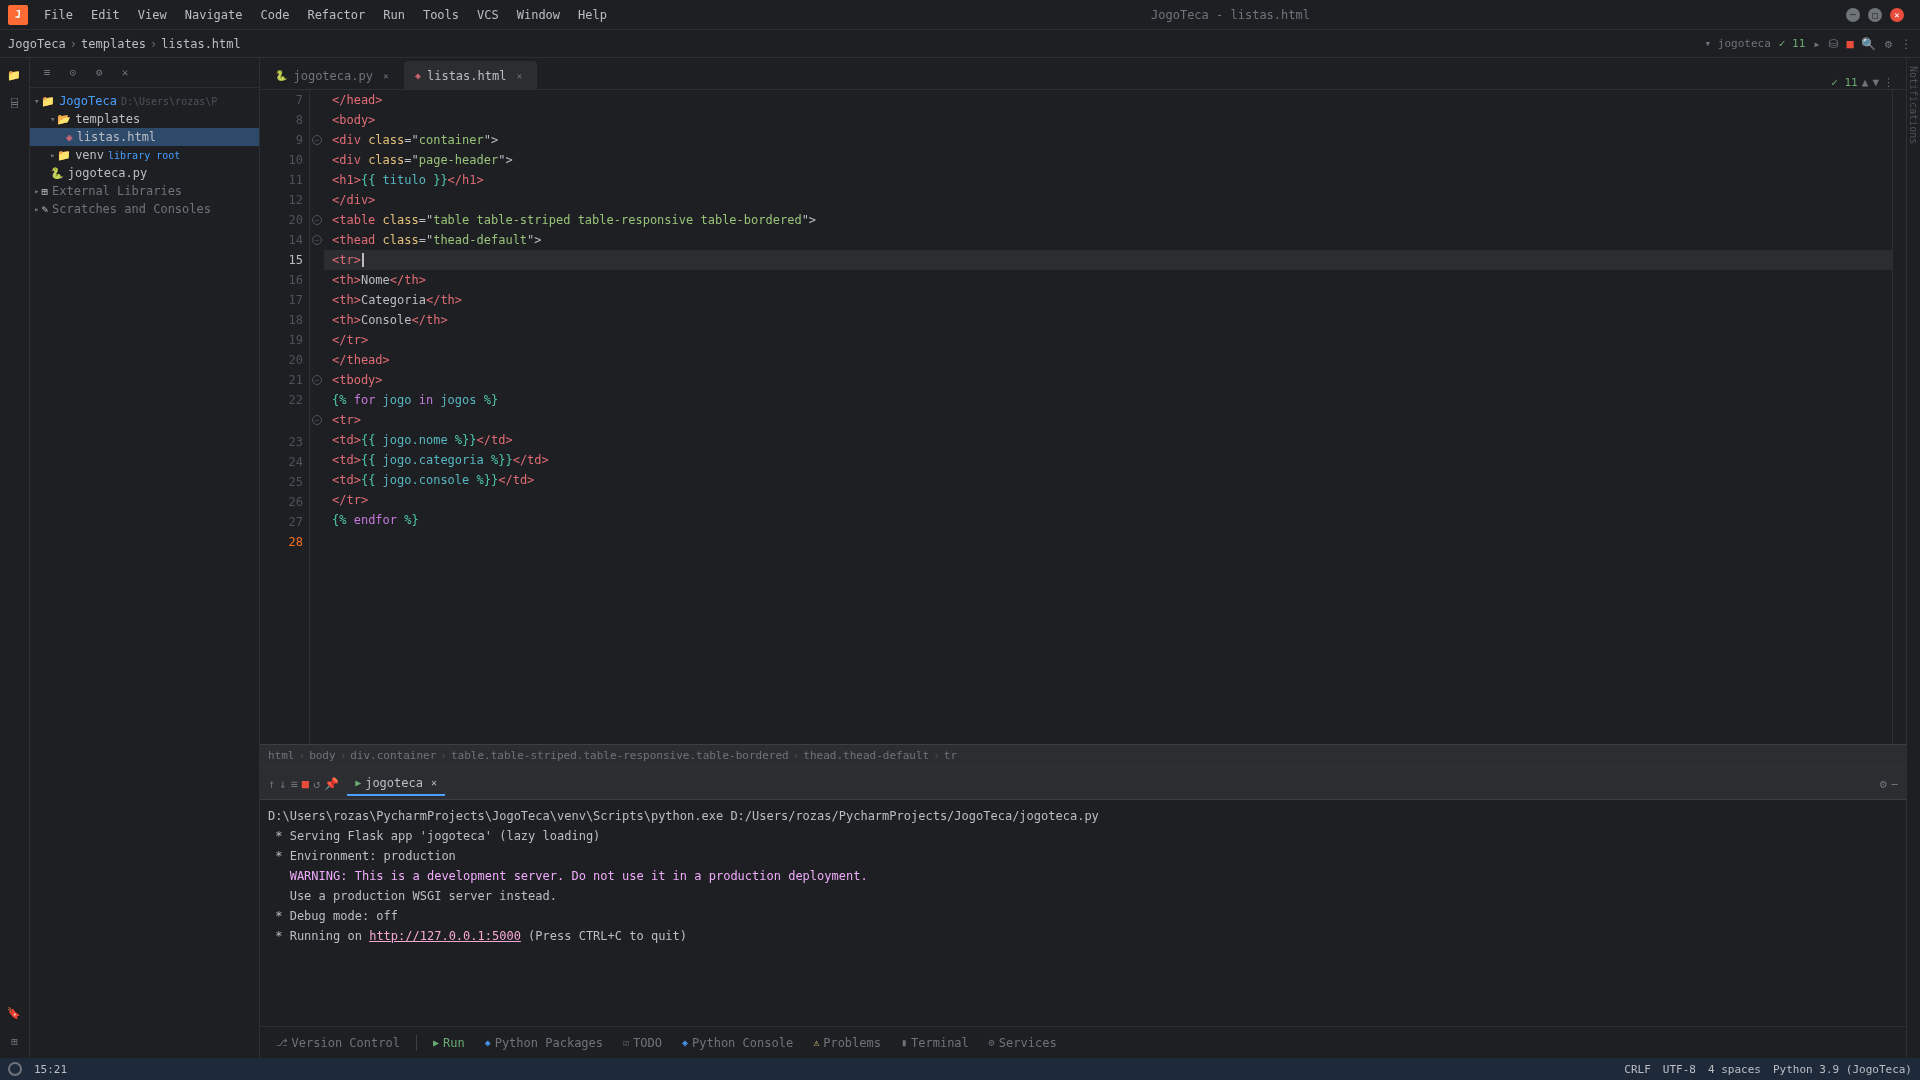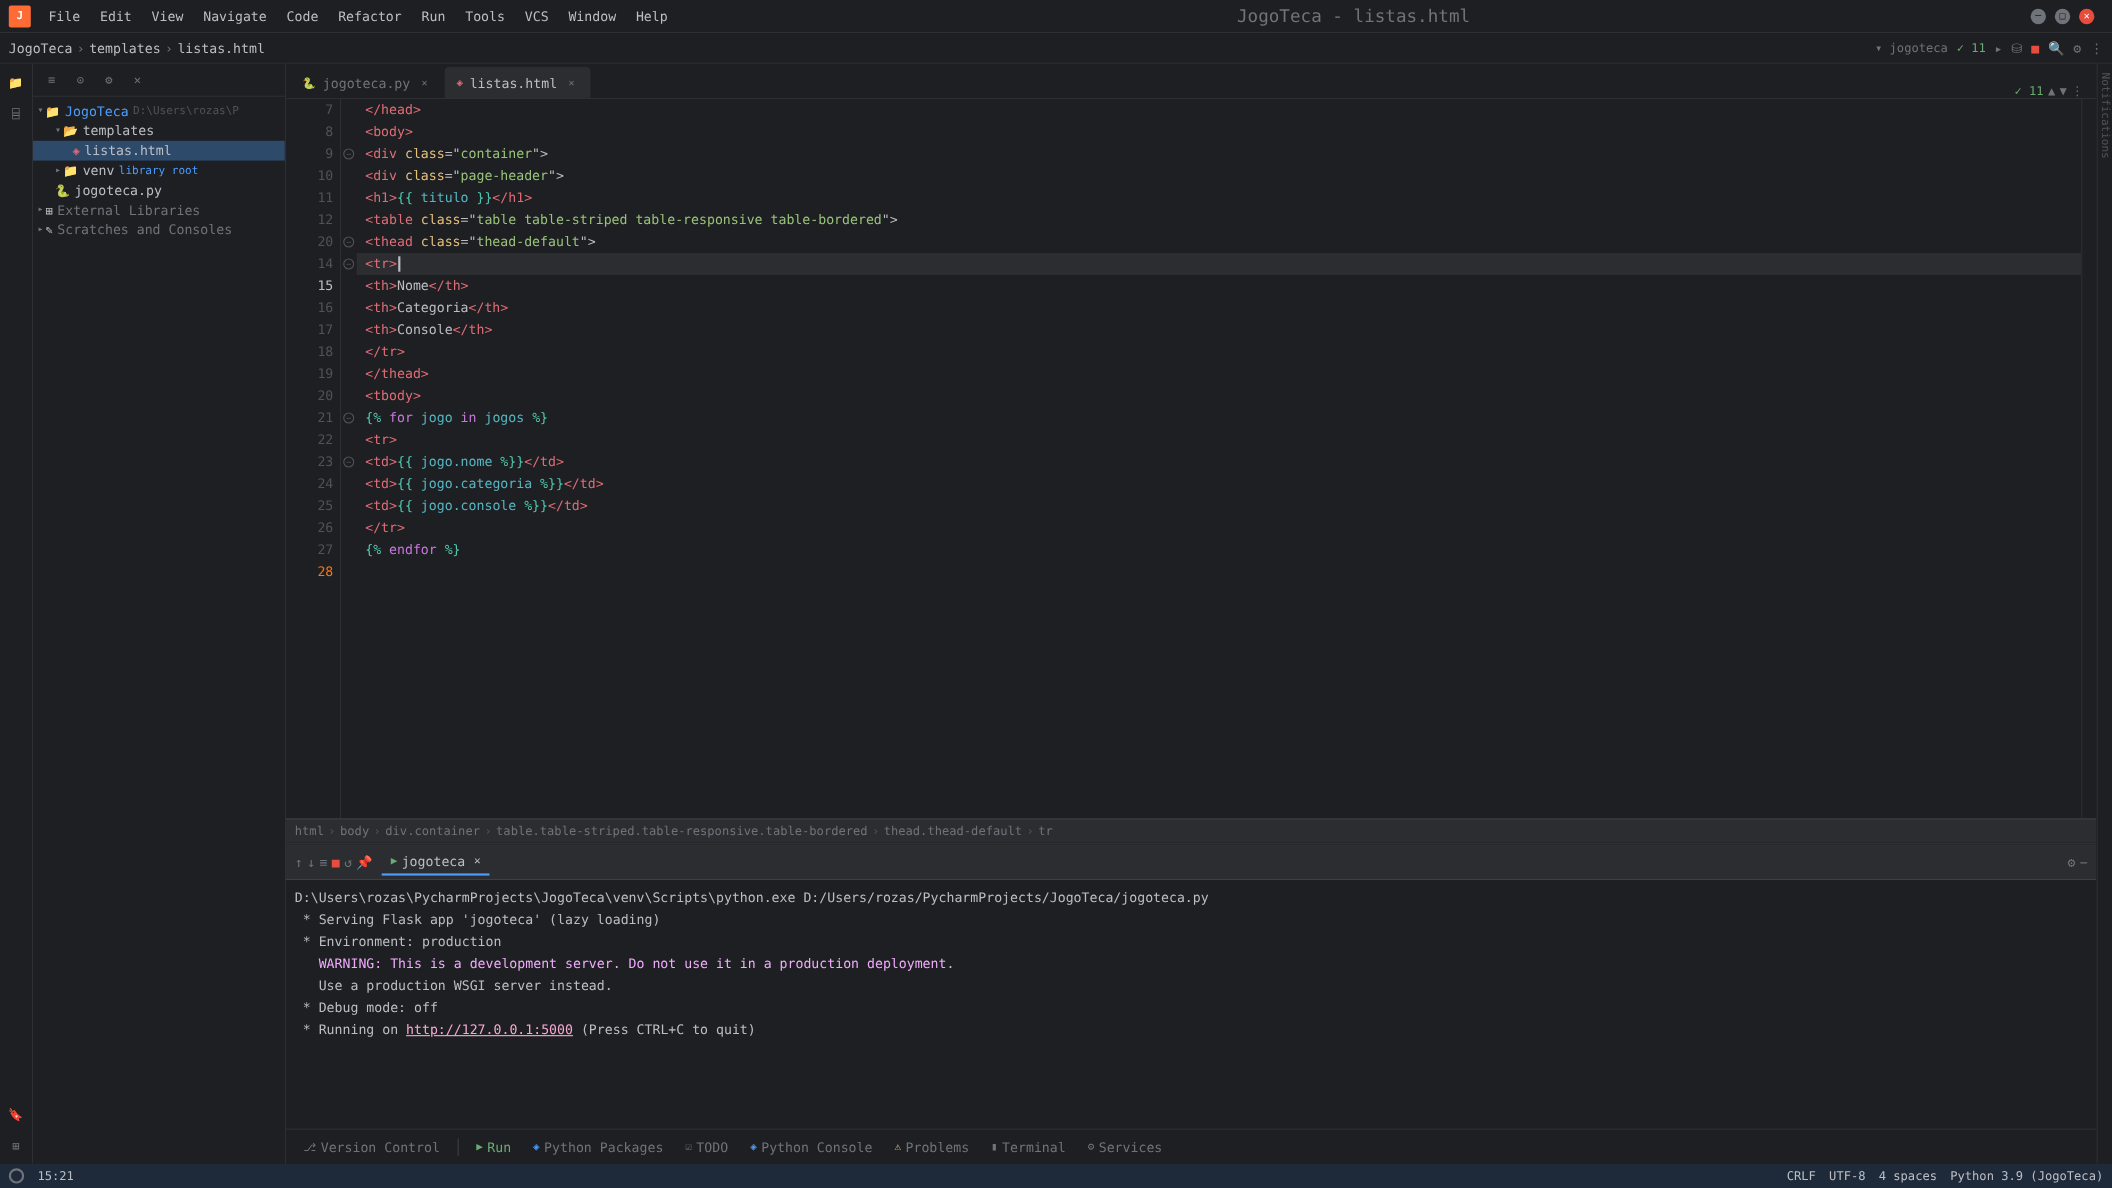--- a/index.html
+++ b/index.html
@@ -3,21 +3,21 @@
   <meta charset="utf-8">
   <style>
     * { margin: 0; padding: 0; box-sizing: border-box; }
     body { font-family: 'Consolas', 'Monaco', monospace; background: #1e1f22; color: #bcbec4; font-size: 13px; width: 1920px; height: 1080px; overflow: hidden; display: flex; flex-direction: column; }
 
     
     .title-bar { height: 30px; background: #1e1f22; display: flex; align-items: center; padding: 0 8px; border-bottom: 1px solid #2d2f33; }
     .title-bar-icon { width: 20px; height: 20px; background: #ff6b35; border-radius: 2px; margin-right: 8px; display: flex; align-items: center; justify-content: center; font-size: 10px; color: white; }
     .title-bar-menu { display: flex; gap: 2px; }
     .menu-item { padding: 2px 8px; color: #bcbec4; font-size: 12px; cursor: pointer; border-radius: 3px; }
-    .title-center { flex: 1; text-align: center; font-size: 16px; color: #6f737a; }
+    .title-center { flex: 1; text-align: center; font-size: 12px; color: #6f737a; }
     .title-btn { width: 14px; height: 14px; border-radius: 50%; display: flex; align-items: center; justify-content: center; font-size: 9px; cursor: pointer; }
     .title-btn-min { background: #6f737a; color: #1e1f22; }
     .title-btn-max { background: #6f737a; color: #1e1f22; }
     .title-btn-close { background: #e74c3c; color: white; }
 
     
     .nav-bar { height: 28px; background: #1e1f22; display: flex; align-items: center; padding: 0 8px; border-bottom: 1px solid #2d2f33; }
     .nav-breadcrumb { display: flex; align-items: center; gap: 4px; font-size: 12px; color: #6f737a; }
     .nav-breadcrumb span { color: #bcbec4; }
     .nav-breadcrumb .sep { color: #6f737a; }
@@ -255,21 +255,21 @@
         <div style="height:20px;display:flex;align-items:center;justify-content:flex-end;padding-right:6px;font-size:12px;color:#4f5259;">20</div>
         <div style="height:20px;display:flex;align-items:center;justify-content:flex-end;padding-right:6px;font-size:12px;color:#4f5259;">14</div>
         <div style="height:20px;display:flex;align-items:center;justify-content:flex-end;padding-right:6px;font-size:12px;color:#bcbec4;">15</div>
         <div style="height:20px;display:flex;align-items:center;justify-content:flex-end;padding-right:6px;font-size:12px;color:#4f5259;">16</div>
         <div style="height:20px;display:flex;align-items:center;justify-content:flex-end;padding-right:6px;font-size:12px;color:#4f5259;">17</div>
         <div style="height:20px;display:flex;align-items:center;justify-content:flex-end;padding-right:6px;font-size:12px;color:#4f5259;">18</div>
         <div style="height:20px;display:flex;align-items:center;justify-content:flex-end;padding-right:6px;font-size:12px;color:#4f5259;">19</div>
         <div style="height:20px;display:flex;align-items:center;justify-content:flex-end;padding-right:6px;font-size:12px;color:#4f5259;">20</div>
         <div style="height:20px;display:flex;align-items:center;justify-content:flex-end;padding-right:6px;font-size:12px;color:#4f5259;">21</div>
         <div style="height:20px;display:flex;align-items:center;justify-content:flex-end;padding-right:6px;font-size:12px;color:#4f5259;">22</div>
-        <div style="height:20px;display:flex;align-items:center;justify-content:flex-end;padding-right:6px;font-size:12px;color:#4f5259;">23</div>
+        <div style="height:20px;display:flex;align-items:center;justify-content:flex-end;padding-right:6px;font-size:12px;color:#4f5259;margin-top:22px;">23</div>
         <div style="height:20px;display:flex;align-items:center;justify-content:flex-end;padding-right:6px;font-size:12px;color:#4f5259;">24</div>
         <div style="height:20px;display:flex;align-items:center;justify-content:flex-end;padding-right:6px;font-size:12px;color:#4f5259;">25</div>
         <div style="height:20px;display:flex;align-items:center;justify-content:flex-end;padding-right:6px;font-size:12px;color:#4f5259;">26</div>
         <div style="height:20px;display:flex;align-items:center;justify-content:flex-end;padding-right:6px;font-size:12px;color:#4f5259;">27</div>
         <div style="height:20px;display:flex;align-items:center;justify-content:flex-end;padding-right:6px;font-size:12px;color:#f97316;">28</div>
       </div>
 
       <div style="width:14px;display:flex;flex-direction:column;align-items:center;background:#1e1f22;">
         <div style="height:20px;"></div>
         <div style="height:20px;"></div>
@@ -304,20 +304,21 @@
         <div style="height:20px;"></div>
         <div style="height:20px;"></div>
       </div>
 
       <div class="code-content" style="flex:1;overflow:auto;">
         <div class="code-line"><span class="c-tag">&lt;/head&gt;</span></div>
         <div class="code-line"><span class="c-tag">&lt;body&gt;</span></div>
         <div class="code-line"><span class="c-tag">&lt;div </span><span class="c-attr">class</span><span class="c-text">="</span><span class="c-val">container</span><span class="c-text">"&gt;</span></div>
         <div class="code-line"><span class="c-tag">&lt;div </span><span class="c-attr">class</span><span class="c-text">="</span><span class="c-val">page-header</span><span class="c-text">"&gt;</span></div>
         <div class="code-line"><span class="c-tag">&lt;h1&gt;</span><span class="c-bracket">{{</span><span class="c-tmpl"> titulo </span><span class="c-bracket">}}</span><span class="c-tag">&lt;/h1&gt;</span></div>
+        <div class="code-line"><span class="c-tag">&lt;/div&gt;</span></div>
         <div class="code-line"><span class="c-tag">&lt;table </span><span class="c-attr">class</span><span class="c-text">="</span><span class="c-val">table table-striped table-responsive table-bordered</span><span class="c-text">"&gt;</span></div>
         <div class="code-line"><span class="c-tag">&lt;thead </span><span class="c-attr">class</span><span class="c-text">="</span><span class="c-val">thead-default</span><span class="c-text">"&gt;</span></div>
         <div class="code-line current" style="background:#2b2d30;"><span class="c-tag">&lt;tr&gt;</span><span style="display:inline-block;width:2px;height:14px;background:#bcbec4;margin-left:1px;vertical-align:middle;"></span></div>
         <div class="code-line"><span class="c-tag">&lt;th&gt;</span><span class="c-text">Nome</span><span class="c-tag">&lt;/th&gt;</span></div>
         <div class="code-line"><span class="c-tag">&lt;th&gt;</span><span class="c-text">Categoria</span><span class="c-tag">&lt;/th&gt;</span></div>
         <div class="code-line"><span class="c-tag">&lt;th&gt;</span><span class="c-text">Console</span><span class="c-tag">&lt;/th&gt;</span></div>
         <div class="code-line"><span class="c-tag">&lt;/tr&gt;</span></div>
         <div class="code-line"><span class="c-tag">&lt;/thead&gt;</span></div>
         <div class="code-line"><span class="c-tag">&lt;tbody&gt;</span></div>
         <div class="code-line"><span class="c-bracket">{%</span><span class="c-keyword"> for </span><span class="c-tmpl">jogo</span><span class="c-keyword"> in </span><span class="c-tmpl">jogos</span><span class="c-keyword"> </span><span class="c-bracket">%}</span></div>

